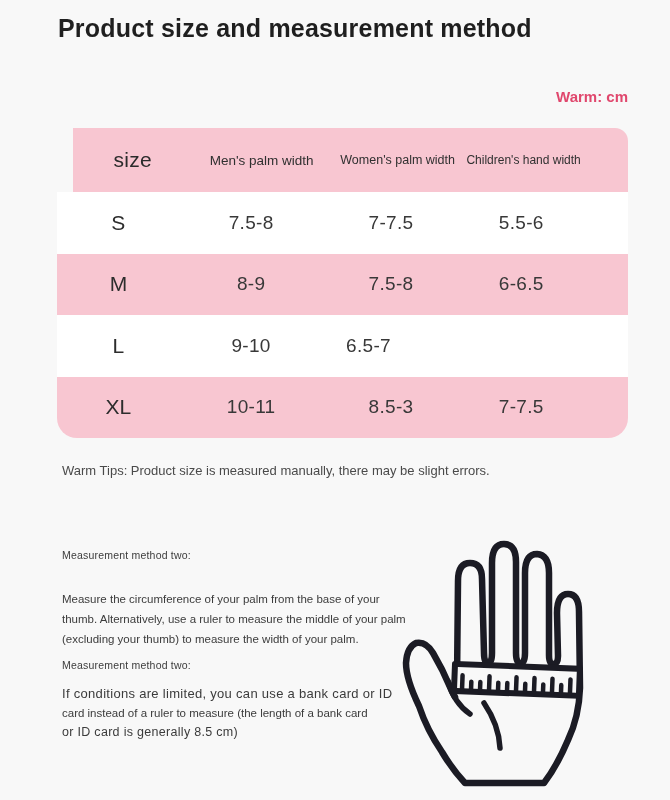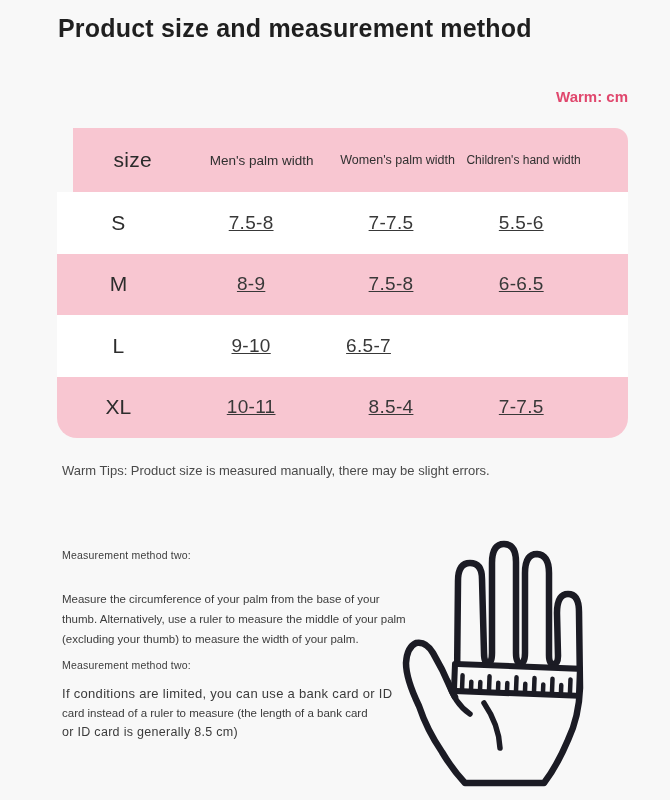--- a/index.html
+++ b/index.html
@@ -38,21 +38,21 @@
   .thead{flex:0 0 64px;background:var(--pink);margin-left:16px;}
   .r-white{background:var(--white-row);}
   .r-pink{background:var(--pink);}
   .cell{white-space:nowrap;}
   .c4{padding-right:45px;}
   .thead .c1{font-size:21px;font-weight:500;color:#2b2b2b;letter-spacing:.3px;}
   .thead .c2{font-size:13.5px;font-weight:500;color:#303030;}
   .thead .c3{font-size:12.5px;font-weight:500;color:#303030;}
   .thead .c4{font-size:12px;font-weight:500;color:#303030;}
   .sz{font-size:21px;color:#2d2d2d;}
-  .val{font-size:19px;color:#383838;letter-spacing:.3px;text-decoration:underline;}
+  .val{font-size:19px;color:#383838;letter-spacing:.3px;}
   .warm-tips{
     position:absolute;left:62px;top:463px;
     font-size:13px;color:#4a4a4a;
   }
   .m-label{
     position:absolute;left:62px;
     font-size:10.5px;color:#3c3c3c;letter-spacing:.2px;
   }
   .m-label.one{top:549px;}
   .m-label.two{top:659px;}
@@ -95,21 +95,21 @@
       <div class="cell c4 val">6-6.5</div>
     </div>
     <div class="trow r-white">
       <div class="cell c1 sz">L</div>
       <div class="cell c2 val">9-10</div>
       <div class="cell c4 val">6.5-7</div>
     </div>
     <div class="trow r-pink">
       <div class="cell c1 sz">XL</div>
       <div class="cell c2 val">10-11</div>
-      <div class="cell c3 val">8.5-4</div>
+      <div class="cell c3 val">8.5-3</div>
       <div class="cell c4 val">7-7.5</div>
     </div>
   </div>
 
   <div class="warm-tips">Warm Tips: Product size is measured manually, there may be slight errors.</div>
 
   <div class="m-label one">Measurement method two:</div>
   <div class="m-para one">
     <div class="line">Measure the circumference of your palm from the base of your</div>
     <div class="line">thumb. Alternatively, use a ruler to measure the middle of your palm</div>

